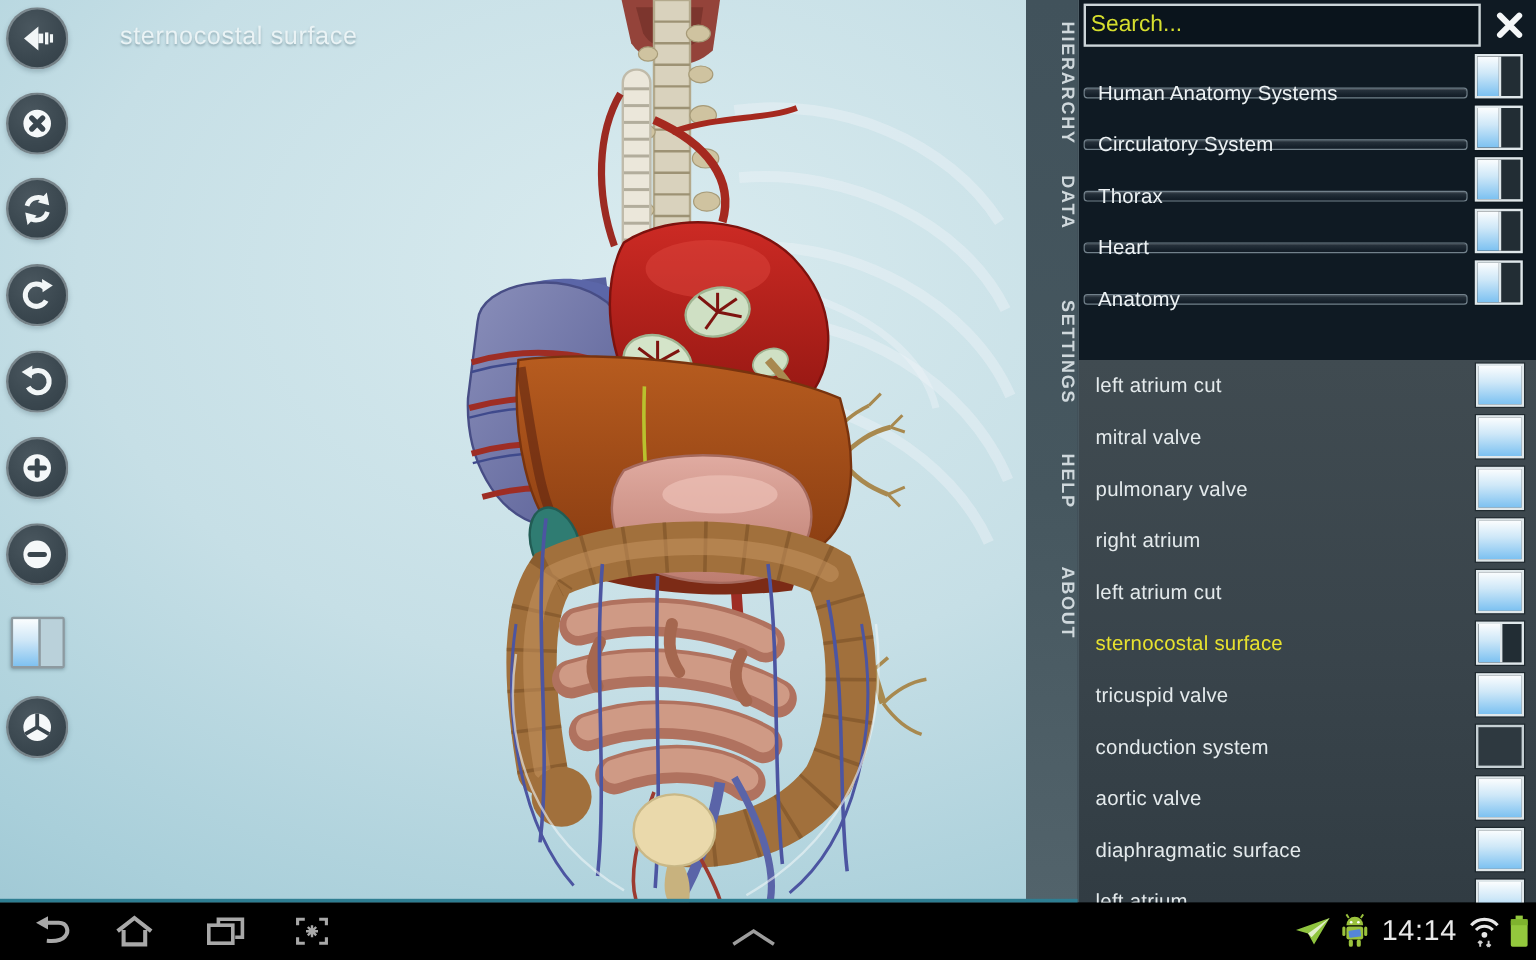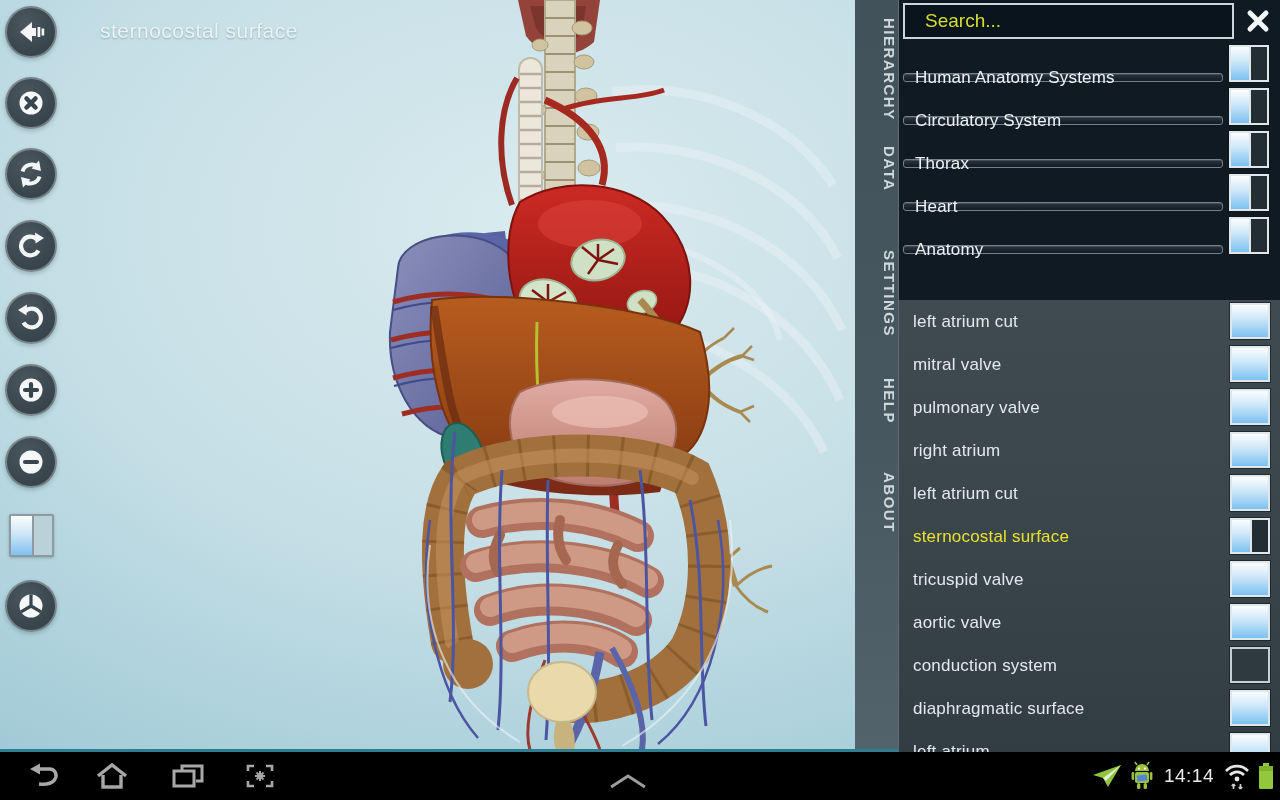--- a/index.html
+++ b/index.html
@@ -33,21 +33,21 @@
   .vtab{position:absolute;left:0;width:43px;text-align:center;writing-mode:vertical-rl;
     color:#cfd8dc;font-size:15px;font-weight:bold;letter-spacing:1.5px;}
   .vtab.t0{top:18px;} .vtab.t1{top:146px;} .vtab.t2{top:250px;} .vtab.t3{top:378px;} .vtab.t4{top:472px;}
 
   .panel-content{position:absolute;left:43px;top:0;right:0;height:752px;border-left:1px solid #5d6d75;box-sizing:border-box;}
   .child-bg{position:absolute;left:0;top:300px;right:0;bottom:0;
     background:linear-gradient(#404b51 0%, #39444b 55%, #313c43 100%);}
 
   .search-row{position:absolute;left:4px;top:3px;right:6px;height:36px;display:flex;align-items:center;gap:8px;z-index:2;}
   .search-input{flex:1;height:36px;box-sizing:border-box;background:#0a141c;border:2px solid #ccd5d9;
-    color:#d6df2e;font-size:19px;padding:0 20px;outline:none;font-family:inherit;}
+    color:#d6df2e;font-size:19px;padding:0 4px;outline:none;font-family:inherit;}
   .search-input::placeholder{color:#d6df2e;opacity:1;}
   .search-close{width:32px;height:32px;display:flex;align-items:center;justify-content:center;}
 
   .parent-list{position:absolute;left:4px;top:45px;right:0;z-index:2;}
   .prow{display:flex;align-items:stretch;height:37px;margin-bottom:6px;}
   .pbox{width:320px;box-sizing:border-box;border:1px solid #72818b;border-radius:3px;
     background:linear-gradient(#2b3640,#17222c 70%,#121c26);display:flex;align-items:center;padding:0 11px;
     box-shadow:inset 0 1px 0 rgba(255,255,255,.12);margin-top:28px;}
   .plabel{color:#eef3f5;font-size:17px;letter-spacing:.2px;white-space:nowrap;}
 
@@ -64,21 +64,21 @@
   .toggle.off{background:#2e3940;border-color:#c6d0d4;}
   .toggle .half-fill{width:55%;height:100%;background:linear-gradient(#fbfdfe,#cfe8f8 42%,#7cc1f1);
     border-right:2px solid #dfe7ea;box-sizing:border-box;}
 
   
   .navbar{position:absolute;left:0;bottom:0;width:1280px;height:48px;background:#000;}
   .nav-ic{position:absolute;top:7px;width:44px;height:34px;display:flex;align-items:center;justify-content:center;}
   .nav-back{left:22px;} .nav-home{left:90px;} .nav-recents{left:166px;} .nav-shot{left:238px;}
   .nav-chevron{left:606px;top:12px;}
   .status{position:absolute;right:6px;top:0;height:48px;display:flex;align-items:center;gap:7px;}
-  .time{color:#e9e9e9;font-size:19px;letter-spacing:.5px;margin:0 2px;}
+  .time{color:#e9e9e9;font-size:24px;letter-spacing:.5px;margin:0 2px;}
 </style>
 </head>
 <body>
 
 <div class="screen">
 
   <div class="scene">
     <svg class="model-svg" width="855" height="752" viewBox="0 0 855 752">
       <defs>
         <linearGradient id="gLung" x1="0" y1="0" x2="1" y2="1">
@@ -439,26 +439,26 @@
             <span class="clabel sel">sternocostal surface</span>
             <span class="toggle half">
               <span class="half-fill"></span>
             </span>
           </div>
           <div class="crow">
             <span class="clabel">tricuspid valve</span>
             <span class="toggle on"></span>
           </div>
           <div class="crow">
-            <span class="clabel">aortic valve</span>
-            <span class="toggle on"></span>
-          </div>
-          <div class="crow">
             <span class="clabel">conduction system</span>
             <span class="toggle off"></span>
+          </div>
+          <div class="crow">
+            <span class="clabel">aortic valve</span>
+            <span class="toggle on"></span>
           </div>
           <div class="crow">
             <span class="clabel">diaphragmatic surface</span>
             <span class="toggle on"></span>
           </div>
           <div class="crow">
             <span class="clabel">left atrium</span>
             <span class="toggle on"></span>
           </div>
         </div>

